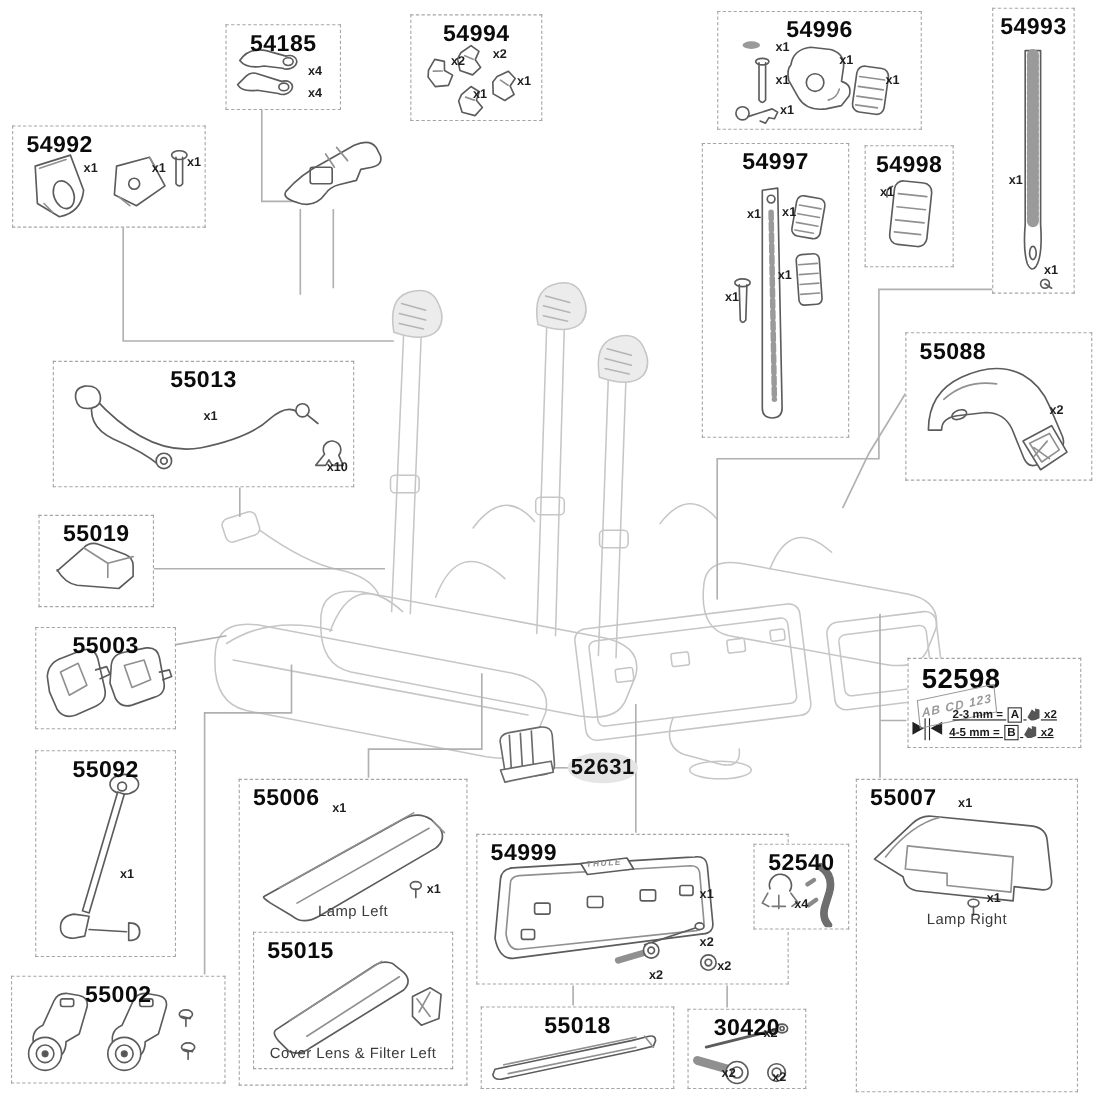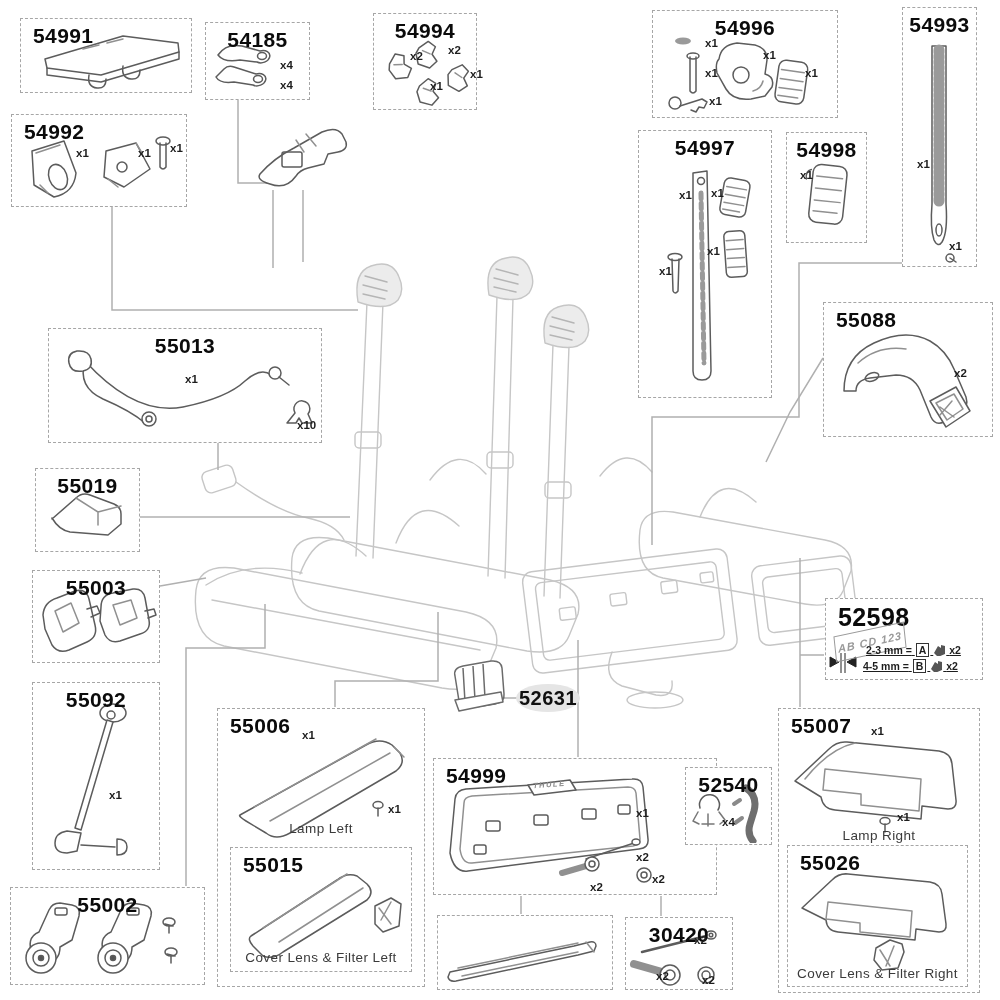--- a/index.html
+++ b/index.html
@@ -89,32 +89,20 @@
       <path d="M521,896 L521,914 M661,896 L661,916"></path>
       <path d="M503,698 L518,698"></path>
     </g>
     <g stroke="#6b6b6b" fill="none" stroke-width="1.5" stroke-linejoin="round">
       <path d="M455,676 q-2,-8 8,-10 l28,-5 q10,-1 11,7 l2,26 q1,8 -9,10 l-26,4 q-9,1 -10,-7 z" fill="#fff"></path>
       <path d="M463,668 l2,34 M473,666 l2,34 M483,664 l2,34"></path>
       <path d="M455,700 l46,-8 2,10 -44,9 z" fill="#fff"></path>
     </g>
   </svg>
 
-  <div class="pbox" style="left:20px;top:18px;width:172px;height:75px">
-    <div class="pnum pl">54991</div>
-    <svg class="part-svg" width="169" height="72" viewBox="0 0 169 72">
-      <g stroke="#5c5c5c" fill="none" stroke-width="1.5" stroke-linecap="round" stroke-linejoin="round">
-        <path d="M24,40 L102,17 L157,24 L158,33 L80,56 L26,49 Z" fill="#fff"></path>
-        <path d="M26,49 l0,7 54,7 78,-23 0,-7"></path>
-        <path d="M68,56 q-2,12 8,13 q9,1 9,-9"></path>
-          <path d="M102,47 q-2,12 8,13 q9,1 9,-9"></path>
-        <path d="M62,30 l16,-4 M86,24 l16,-4" stroke="#909090"></path>
-      </g>
-    </svg>
-  </div>
 
   <div class="pbox" style="left:205px;top:22px;width:105px;height:78px">
     <div class="pnum">54185</div>
     <svg class="part-svg" width="102" height="75" viewBox="0 0 102 75">
       <g stroke="#5c5c5c" fill="none" stroke-width="1.5" stroke-linecap="round" stroke-linejoin="round">
         <g transform="translate(8,18)">
             <path d="M4,14 q8,-12 24,-9 l18,5 a8,6 -15 1 1 -3,11 l-17,-2 q-16,3 -22,-5 z" fill="#fff"></path>
             <ellipse cx="48" cy="15" rx="4.5" ry="3.5"></ellipse>
           </g>
         <g transform="translate(6,42)">
@@ -147,21 +135,21 @@
           <path d="M124,28 l6,10 M96,64 l10,8" stroke="#909090"></path>
         <ellipse cx="151" cy="26" rx="7" ry="4" fill="#fff"></ellipse>
           <path d="M148,28 l0,24 q3,4 6,0 l0,-24"></path>
       </g>
     </svg>
     <span class="qty" style="left:64px;top:32px">x1</span>
     <span class="qty" style="left:126px;top:32px">x1</span>
     <span class="qty" style="left:158px;top:27px">x1</span>
   </div>
 
-  <div class="pbox" style="left:373px;top:13px;width:104px;height:97px">
+  <div class="pbox" style="left:373px;top:13px;width:120px;height:97px">
     <div class="pnum">54994</div>
     <svg class="part-svg" width="117" height="94" viewBox="0 0 117 94">
       <g stroke="#5c5c5c" fill="none" stroke-width="1.5" stroke-linecap="round" stroke-linejoin="round">
         <g transform="translate(14,44) rotate(-15)">
             <path d="M0,6 L8,-2 L16,2 L14,10 L20,16 L14,24 L2,22 L-2,12 Z" fill="#fff"></path>
             <path d="M4,8 l8,2" stroke="#909090"></path>
           </g>
         <g transform="translate(46,28) rotate(10)">
             <path d="M0,6 L8,-2 L16,2 L14,10 L20,16 L14,24 L2,22 L-2,12 Z" fill="#fff"></path>
             <path d="M4,8 l8,2" stroke="#909090"></path>
@@ -416,20 +404,21 @@
           <circle cx="210" cy="116" r="3"></circle>
       </g>
     </svg>
     <span class="qty" style="left:202px;top:48px">x1</span>
     <span class="qty" style="left:202px;top:92px">x2</span>
     <span class="qty" style="left:156px;top:122px">x2</span>
     <span class="qty" style="left:218px;top:114px">x2</span>
   </div>
 
   <div class="pbox" style="left:437px;top:915px;width:176px;height:75px">
+    <div class="pnum">55018</div>
     <svg class="part-svg" width="173" height="72" viewBox="0 0 173 72">
       <g stroke="#5c5c5c" fill="none" stroke-width="1.5" stroke-linecap="round" stroke-linejoin="round">
         <path d="M12,56 L136,30 l16,-4 q6,-1 6,4 l-2,5 -16,4 -122,26 q-7,1 -8,-4 z" fill="#fff"></path>
         <path d="M20,52 L140,27 M24,60 L140,36" stroke="#909090"></path>
         <path d="M148,26 l8,10" stroke="#909090"></path>
       </g>
     </svg>
   </div>
 
   <div class="pbox" style="left:625px;top:917px;width:108px;height:73px">
@@ -475,32 +464,20 @@
             <ellipse cx="0" cy="0" rx="5" ry="3.5" fill="#fff"></ellipse>
             <path d="M0,3 v8"></path>
           </g>
       </g>
     </svg>
     <span class="qty" style="left:92px;top:16px">x1</span>
     <span class="qty" style="left:118px;top:102px">x1</span>
     <div class="cap" style="top:119px">Lamp Right</div>
   </div>
 
-  <div class="pbox" style="left:787px;top:845px;width:181px;height:142px">
-    <div class="pnum pl">55026</div>
-    <svg class="part-svg" width="178" height="139" viewBox="0 0 178 139">
-      <g stroke="#5c5c5c" fill="none" stroke-width="1.5" stroke-linecap="round" stroke-linejoin="round">
-        <path d="M14,62 L44,34 q7,-7 16,-6 l82,8 q11,2 12,12 l4,30 q1,8 -7,8 l-23,-3 -1,11 -77,-8 q-11,-1 -12,-12 z" fill="#fff"></path>
-        <path d="M40,56 l84,9 -2,26 -50,-5 0,-9 -34,-4 z" stroke="#909090"></path>
-        <path d="M88,102 l14,-8 12,4 2,8 -6,16 -16,2 -8,-10 z" fill="#fff"></path>
-        <path d="M92,104 l10,16 M106,100 l-8,20" stroke="#909090"></path>
-      </g>
-    </svg>
-    <div class="cap" style="top:120px">Cover Lens &amp; Filter Right</div>
-  </div>
 
   <div class="pbox" style="left:825px;top:598px;width:158px;height:82px">
     <div class="pnum pl" style="top:4px;font-size:25px">52598</div>
     <div class="plate523">
       <span>AB CD 123</span>
     </div>
     <svg class="part-svg" width="36" height="80" viewBox="0 0 36 80" style="left:0;top:0">
       <g stroke="#222" fill="#222" stroke-width="1">
         <path d="M4,58 l9,5 -9,5 z"></path>
           <path d="M30,58 l-9,5 9,5 z"></path>

